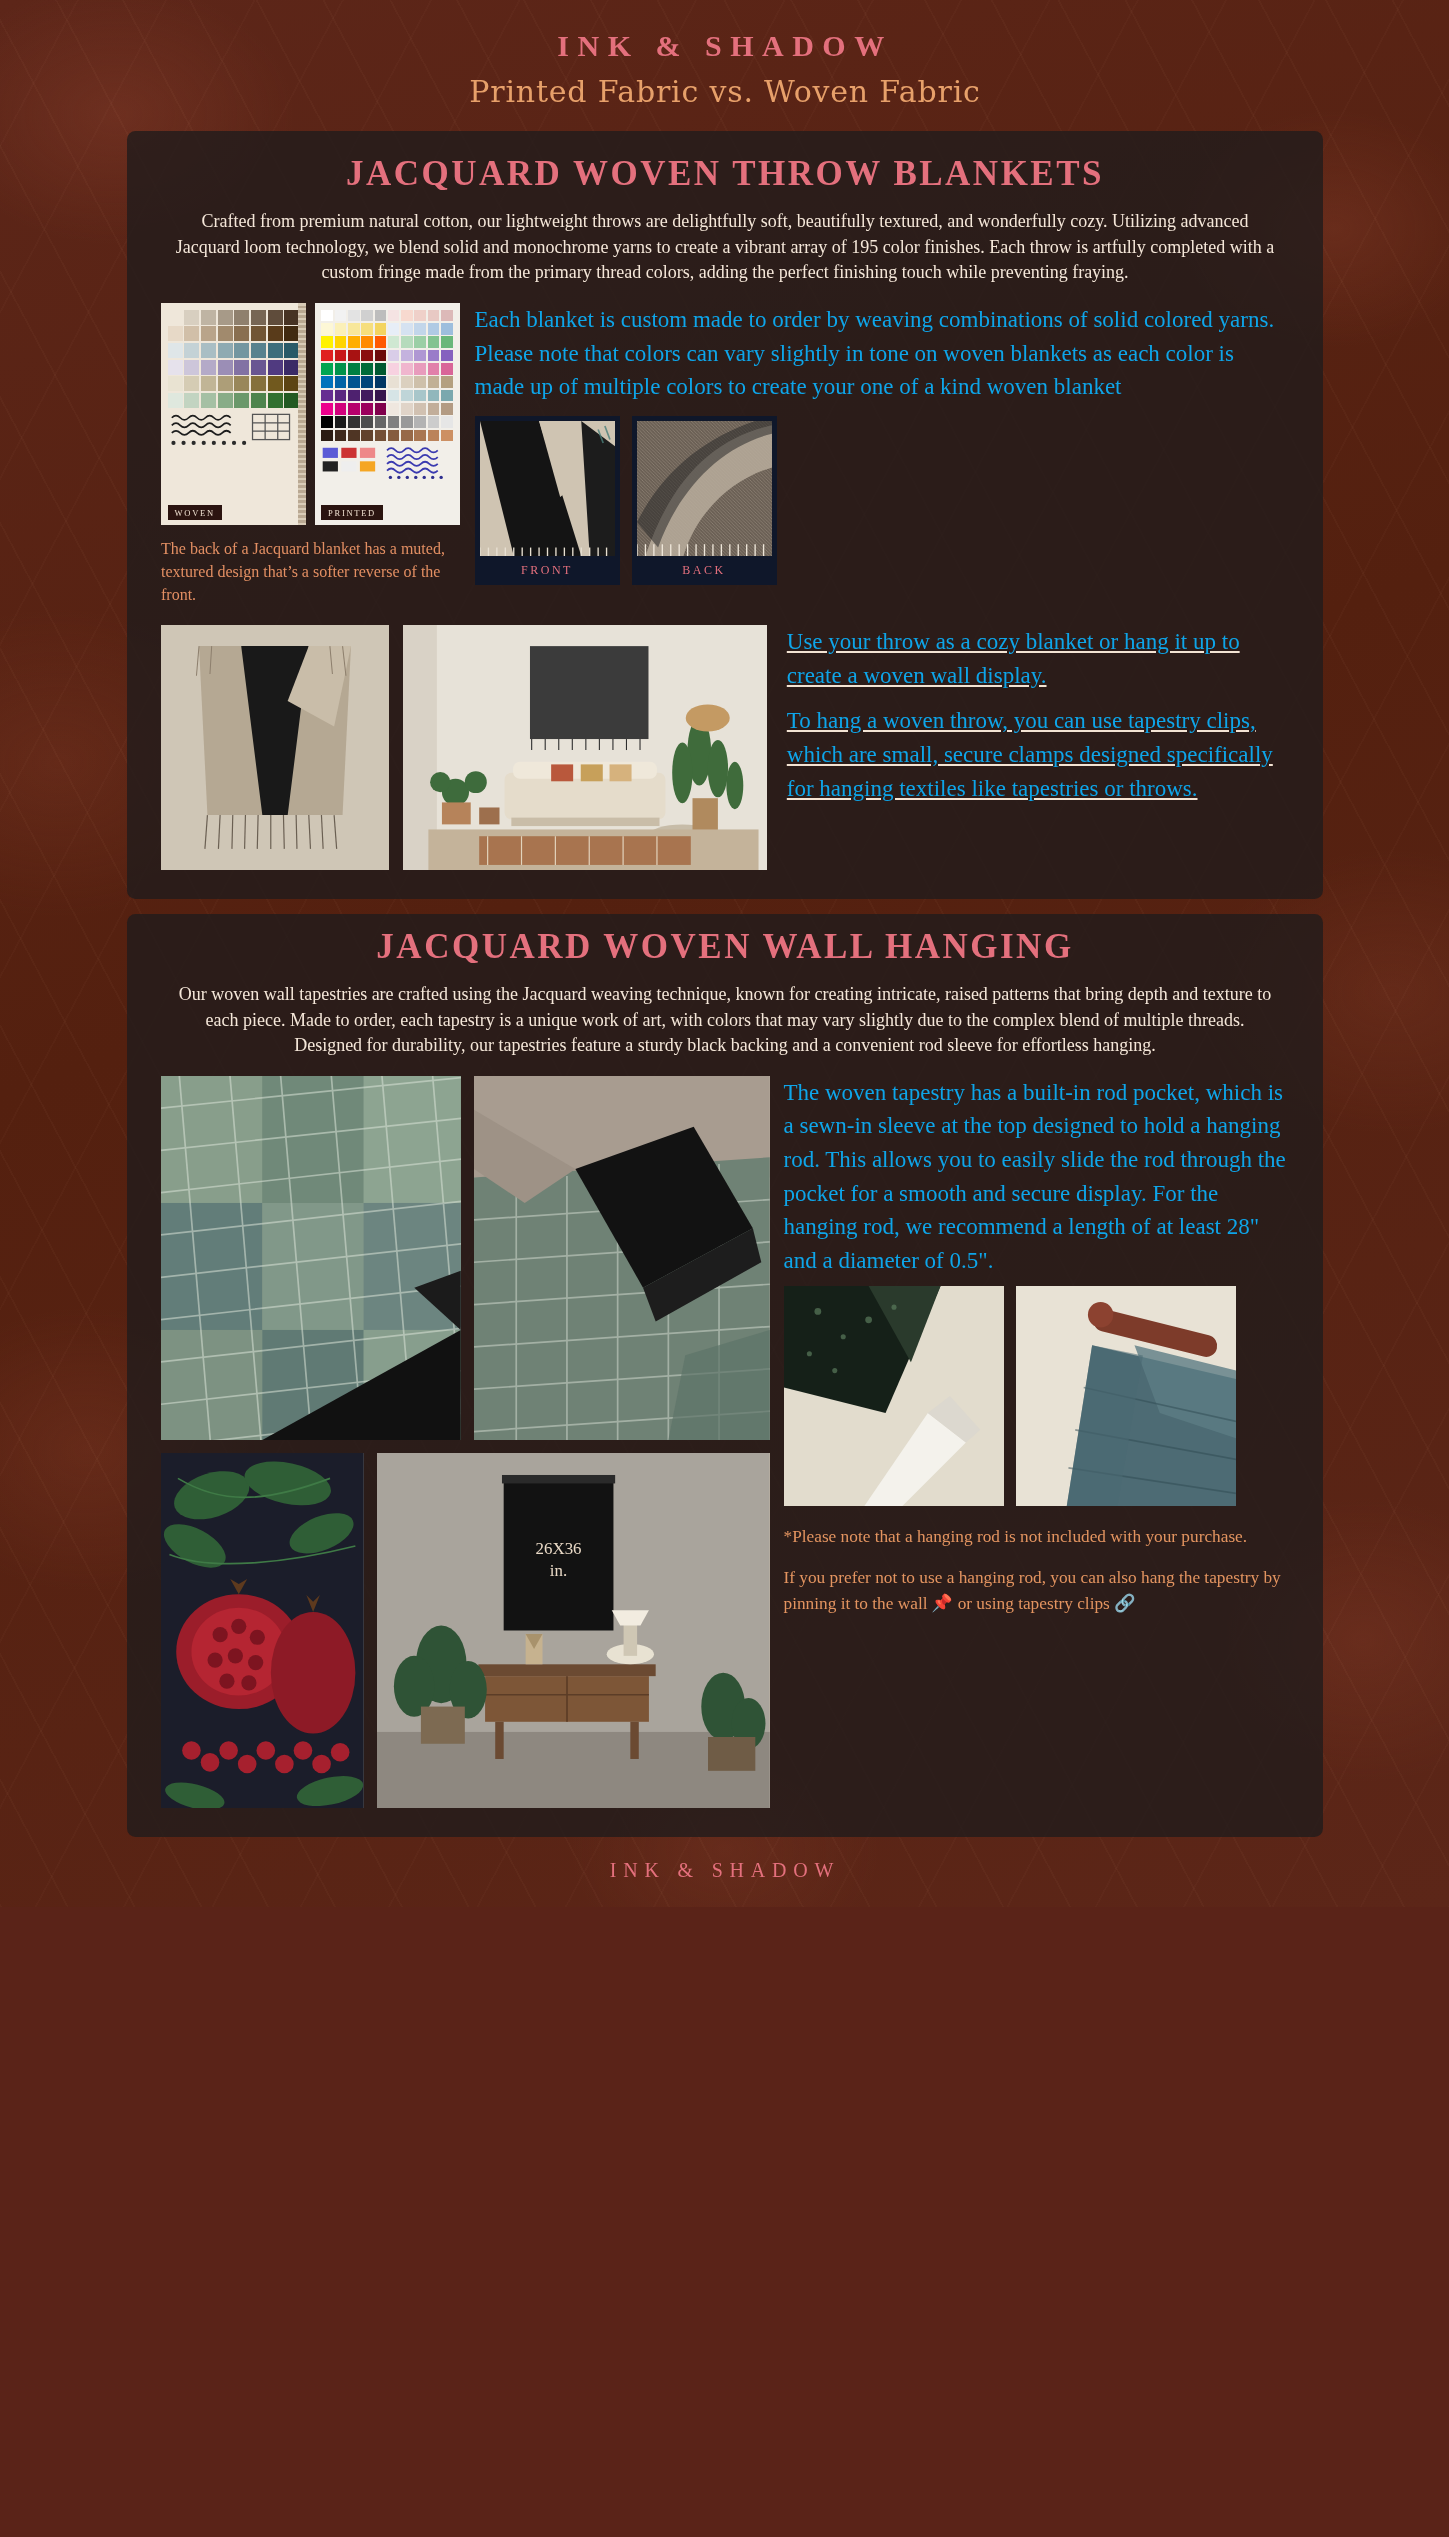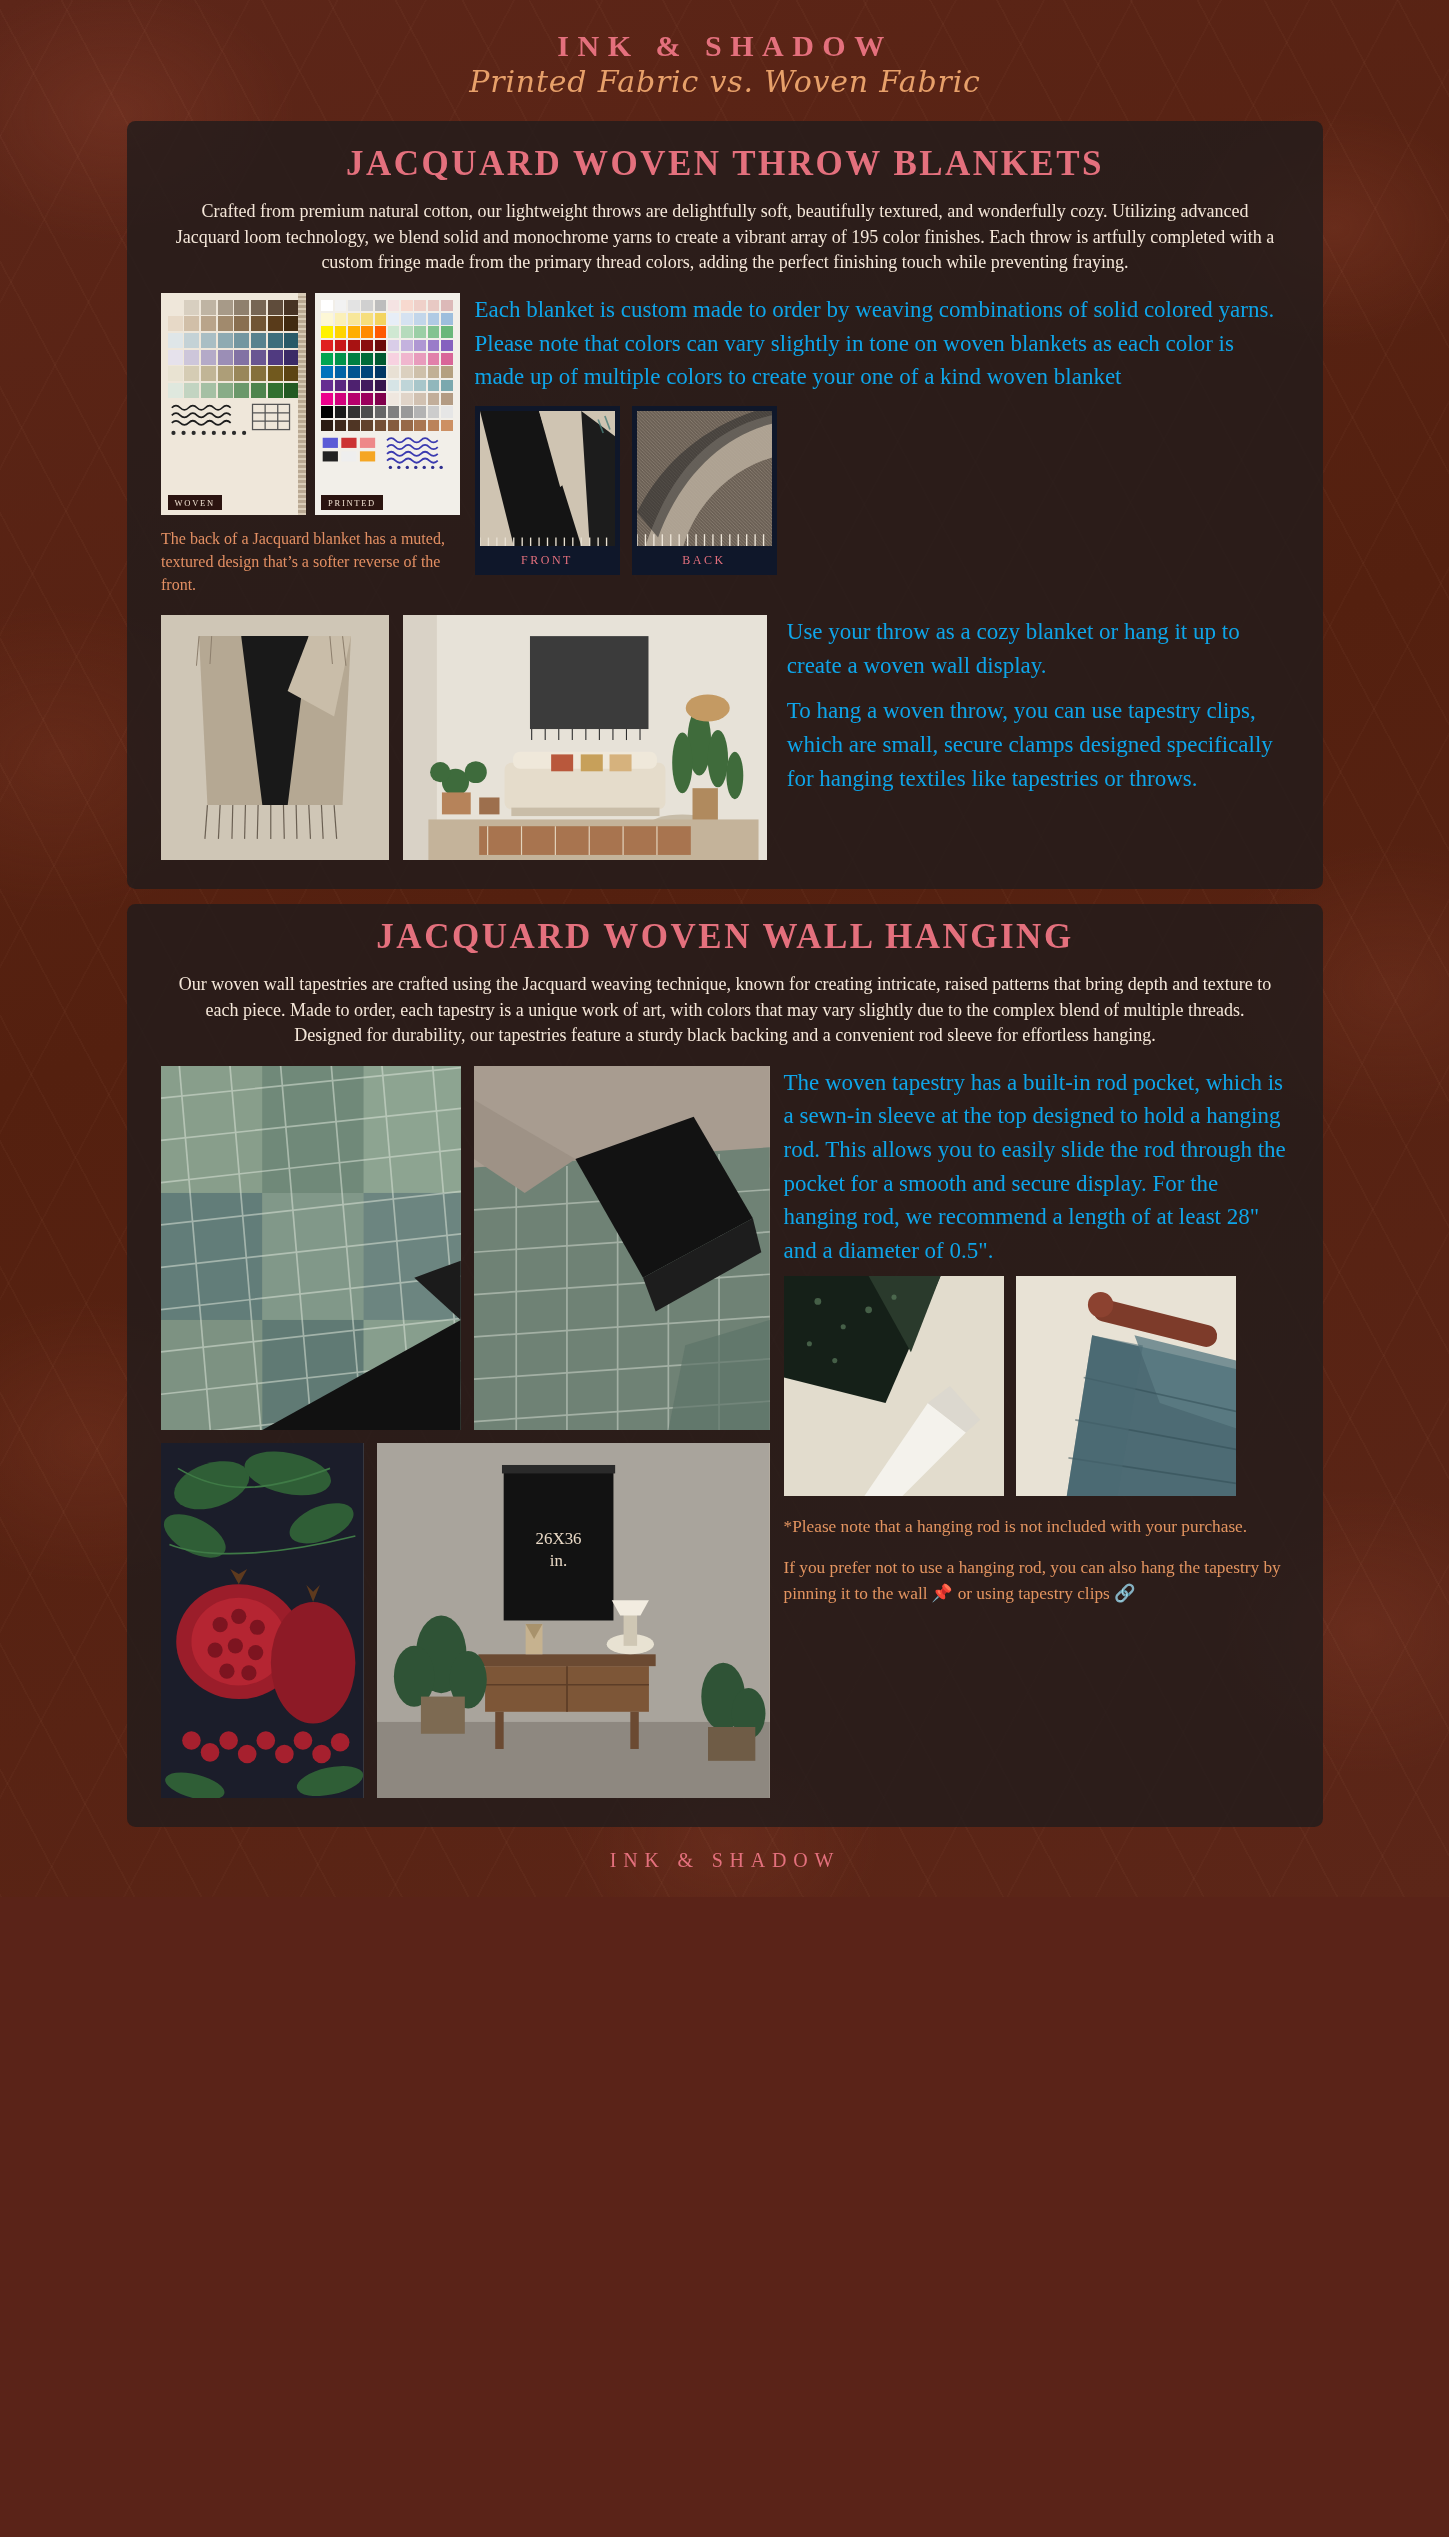--- a/index.html
+++ b/index.html
@@ -39,23 +39,22 @@
   
   header { padding:29px 0 6.8px; text-align:center; }
   .brand {
     font-family:"Liberation Serif", serif;
     color:#e4707d;
     letter-spacing:8.5px;
     font-size:30px;
     font-weight:700;
   }
   .subtitle {
-    margin-top:1px;
+    margin-top:11px;
     font-family:"DejaVu Serif", serif;
-    font-style:italic;
     color:#e7a06a;
     font-size:30px;
     letter-spacing:0.8px;
   }
 
   
   .panel {
     margin:15px 127px 0;
     background:rgba(32,28,28,.80);
     border-radius:8.5px;
@@ -122,21 +121,21 @@
 
   
   .fb-row { display:flex; gap:12px; margin-top:12px; }
   .fb { width:145px; background:#0f172a; padding:5px 5px 2px; }
   .fb .ph { height:135px; position:relative; overflow:hidden; }
   .fb-cap { text-align:center; color:#e4707d; font-size:12px; letter-spacing:2.5px; padding:6.8px 0 5px; }
 
   .right-col { flex:1; display:flex; flex-direction:column; }
 
   
-  .hang-row { display:flex; gap:13.5px; margin-top:18.6px; }
+  .hang-row { display:flex; gap:13.5px; margin-top:18.6px;text-decoration:underline; }
   .hang-a { width:228px; height:245px; }
   .hang-b { width:364px; height:245px; }
   .hang-text { flex:1; padding-left:6.8px; }
 
   
   .tap-row { display:flex; gap:13.5px; }
   .tap-left { width:609px; }
   .tap-top { display:flex; gap:13.5px; }
   .tap-a { width:300px; height:364px; }
   .tap-b { width:296px; height:364px; }

